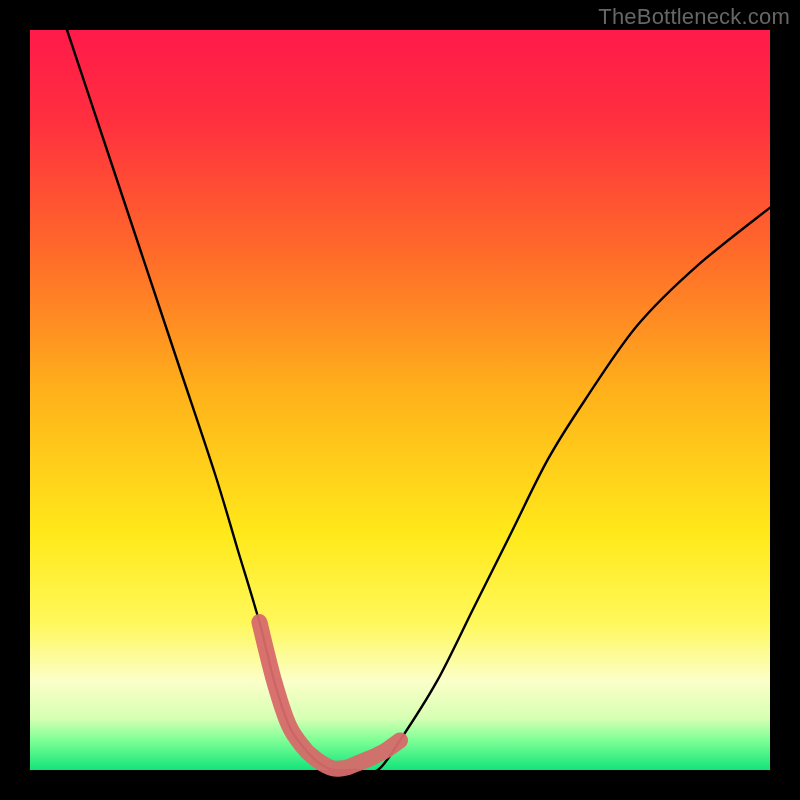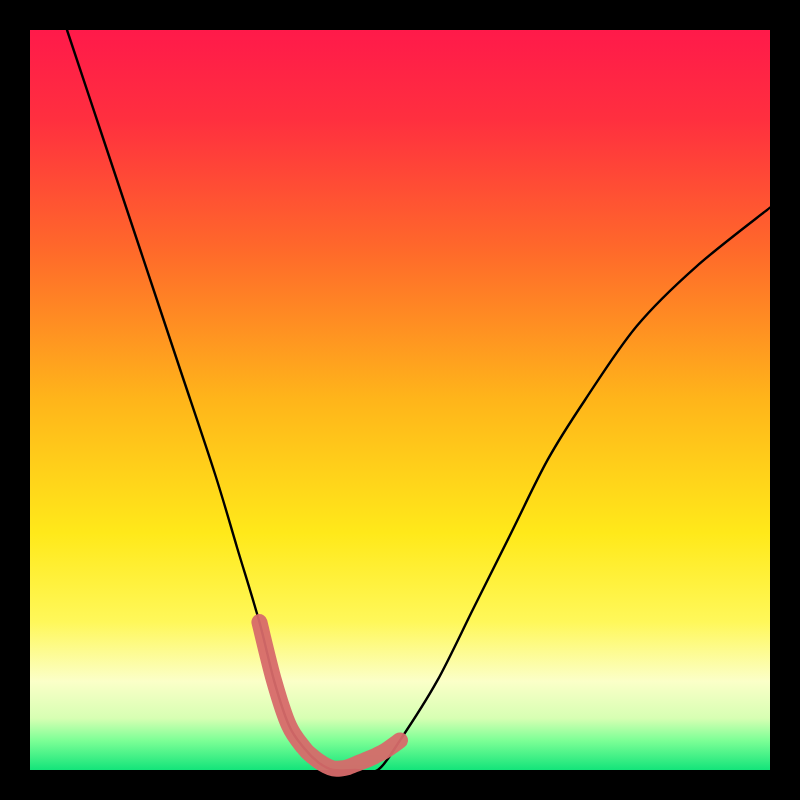--- a/index.html
+++ b/index.html
@@ -29,20 +29,21 @@
   }
   svg {
     position: absolute;
     left: 0; top: 0;
   }
 </style>
 </head>
 <body>
 
 <div class="frame">
+  <div class="watermark">TheBottleneck.com</div>
   <svg id="plot" width="800" height="800">
       <defs>
         <linearGradient id="bg-grad" x1="0" y1="0" x2="0" y2="1">
           <stop offset="0%" stop-color="#ff1a4a"></stop>
           <stop offset="12%" stop-color="#ff2f3f"></stop>
           <stop offset="30%" stop-color="#ff6a2a"></stop>
           <stop offset="50%" stop-color="#ffb51a"></stop>
           <stop offset="68%" stop-color="#ffe91a"></stop>
           <stop offset="80%" stop-color="#fff85a"></stop>
           <stop offset="88%" stop-color="#fbffc8"></stop>

